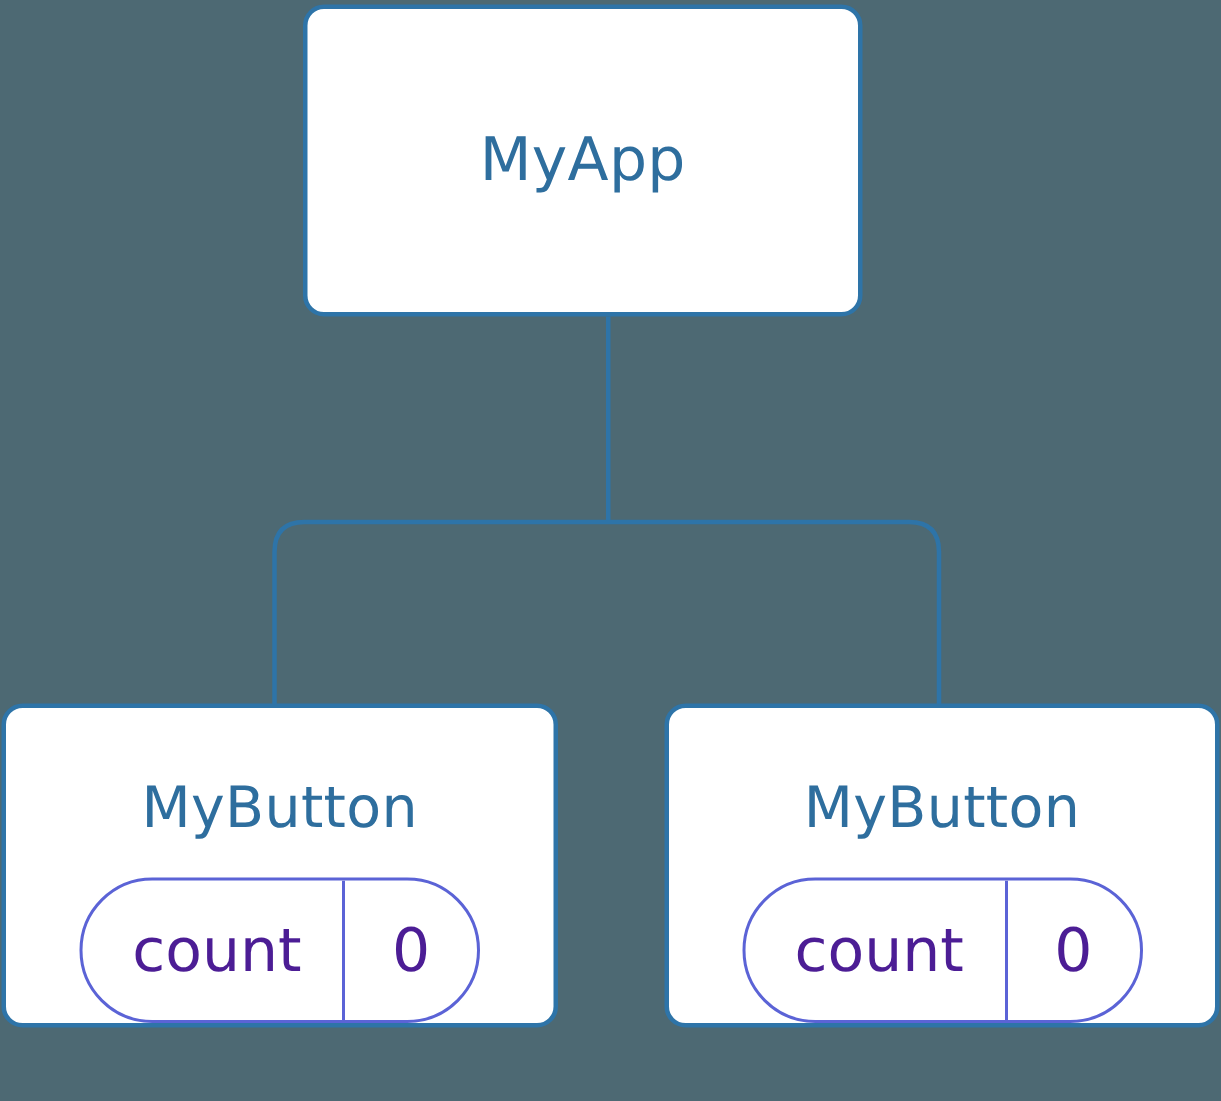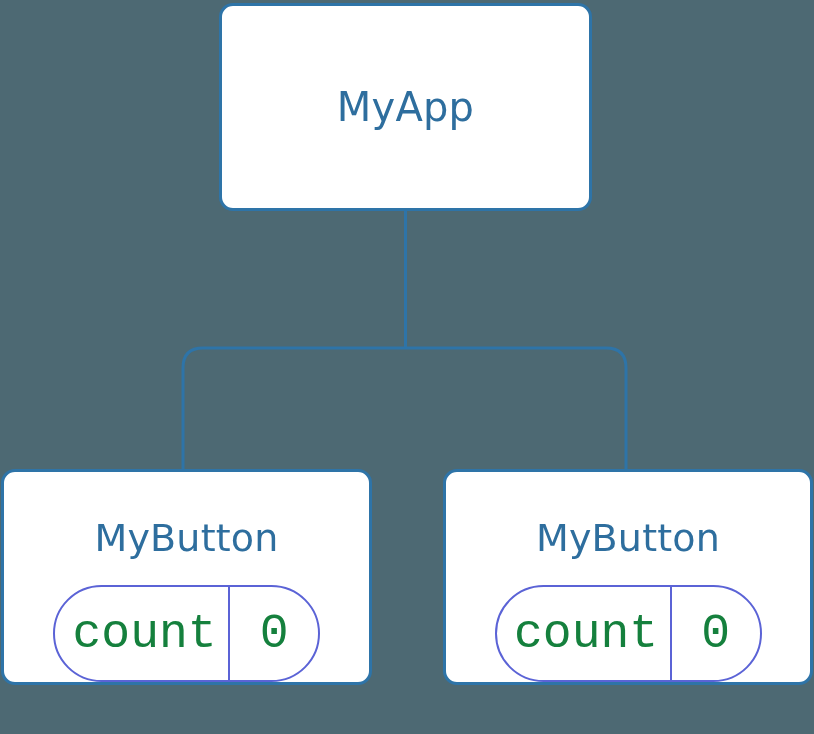--- a/index.html
+++ b/index.html
@@ -38,21 +38,21 @@
     box-sizing: border-box;
     background: #ffffff;
     border: 3px solid #2e74a8;
     border-radius: 14px;
     display: flex;
     flex-direction: column;
     align-items: center;
   }
 
   .node-root {
-    left: 219px;
+    left: 202px;
     top: 3px;
     width: 373px;
     height: 208px;
     justify-content: center;
   }
 
   .node-child {
     top: 469px;
     height: 216px;
     justify-content: flex-start;
@@ -88,25 +88,24 @@
     align-items: stretch;
     background: #ffffff;
     overflow: hidden;
   }
 
   .pill-key,
   .pill-val {
     display: flex;
     align-items: center;
     justify-content: center;
-    color: #15803d;
-    font-size: 48px;
+    color: #4c1d95;
+    font-size: 40px;
     line-height: 1;
     white-space: nowrap;
-    font-family: Liberation Mono, monospace;
   }
 
   .pill-key {
     width: 175px;
     padding-left: 6px;
   }
 
   .pill-val {
     width: 92px;
     border-left: 2px solid #5b63d6;

